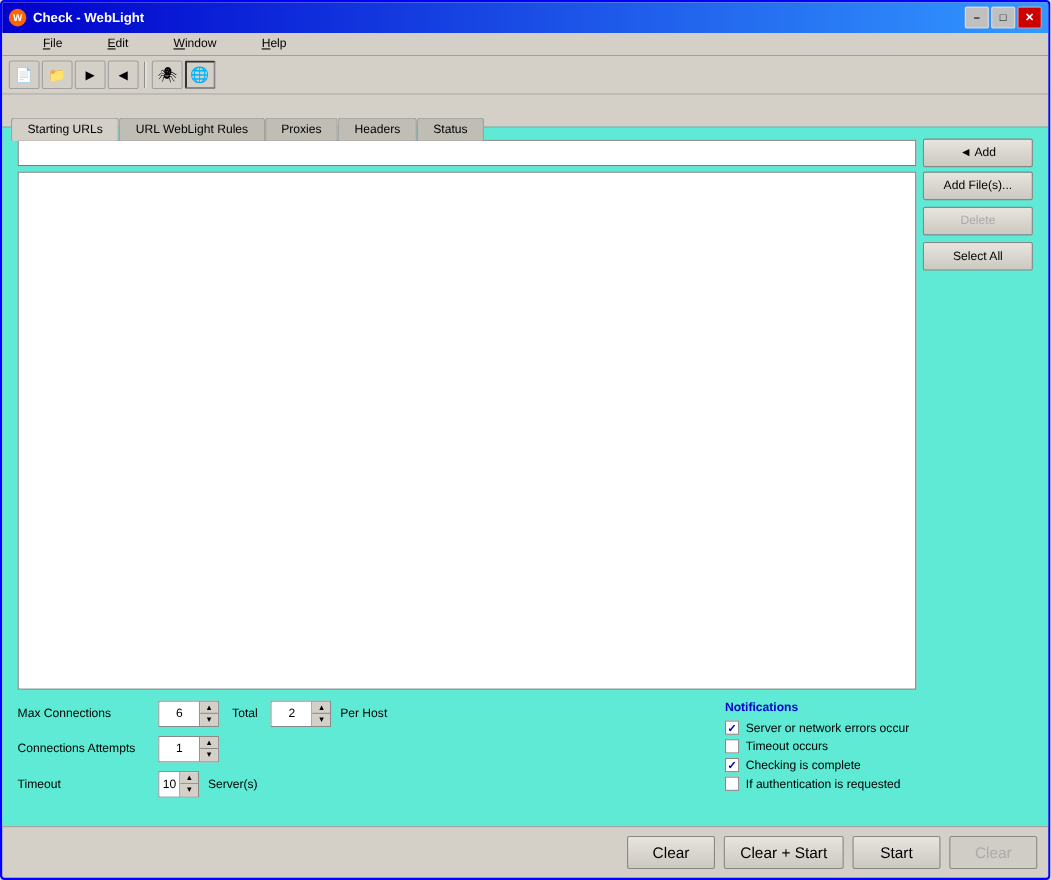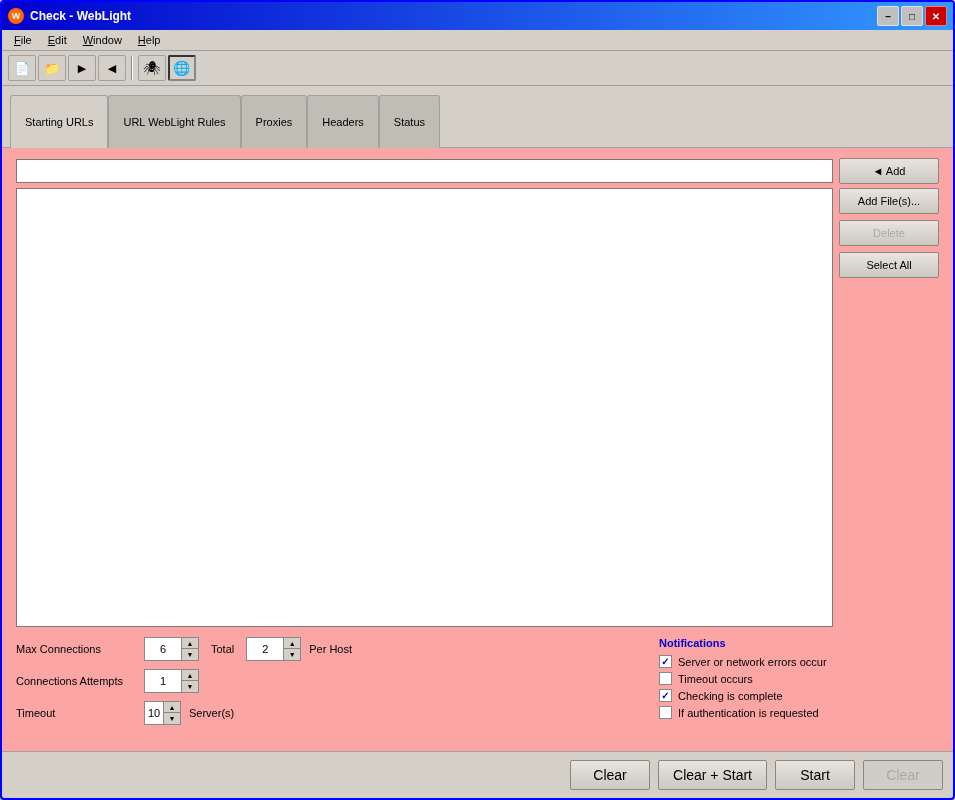--- a/index.html
+++ b/index.html
@@ -64,20 +64,21 @@
       background: #d4d0c8;
       padding: 2px 4px;
       display: flex;
       gap: 0;
       border-bottom: 1px solid #a0a0a0;
     }
     .menu-item {
       padding: 2px 8px;
       cursor: pointer;
       font-size: 11px;
+      margin-left: 25px;
     }
     .menu-item .underline { text-decoration: underline; }
     .toolbar {
       background: #d4d0c8;
       padding: 4px 6px;
       display: flex;
       align-items: center;
       gap: 2px;
       border-bottom: 1px solid #a0a0a0;
     }
@@ -96,38 +97,38 @@
       border-right: 1px solid #fff;
       margin: 0 3px;
     }
     .tabs-container {
       background: #d4d0c8;
       padding: 8px 8px 0 8px;
       display: flex;
       gap: 0;
     }
     .tab {
-      padding: 20px 14px;
+      padding: 4px 14px;
       border: 1px solid #a0a0a0;
       border-bottom: none;
       background: #c0bdb5;
       cursor: pointer;
       font-size: 11px;
       border-radius: 3px 3px 0 0;
       position: relative;
-      top: 1px;
+      top: 13px;
     }
     .tab.active {
       background: #d4d0c8;
       font-weight: normal;
       z-index: 2;
     }
     .main-content {
       flex: 1;
-      background: #fca5a5;
+      background: #5eead4;
       padding: 0 8px 8px 8px;
       border-top: 1px solid #a0a0a0;
       display: flex;
       flex-direction: column;
     }
     .url-section {
       display: flex;
       gap: 6px;
       padding: 10px 6px 4px 6px;
       align-items: center;

